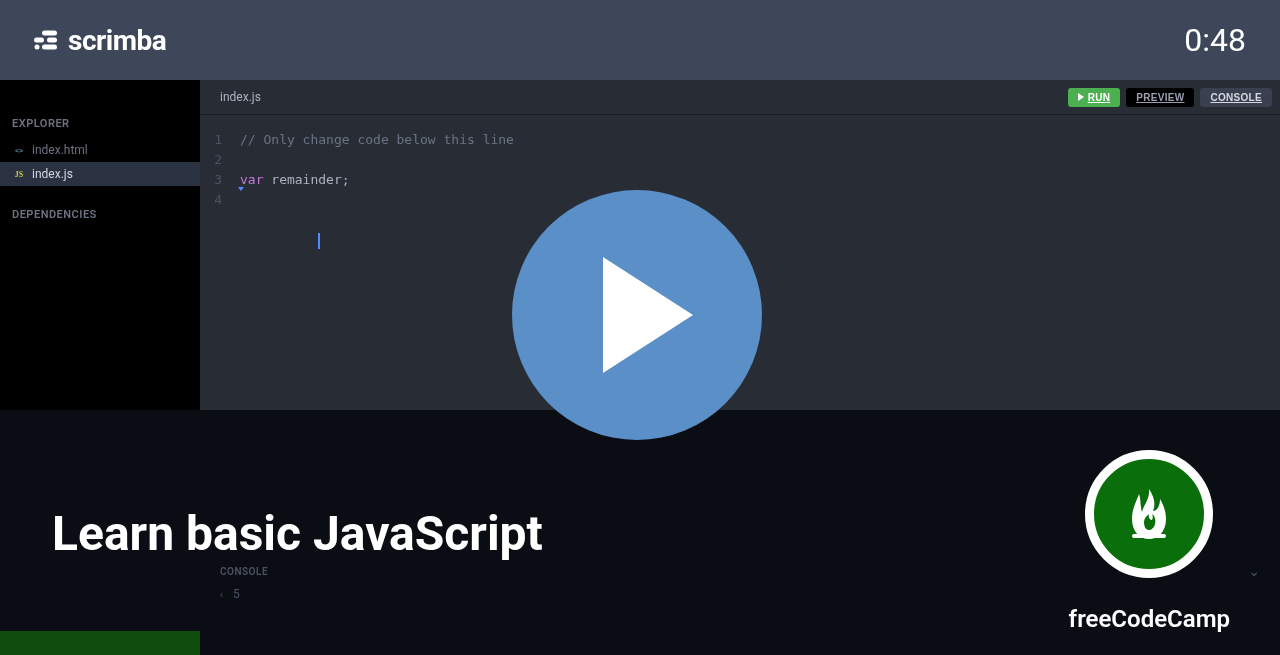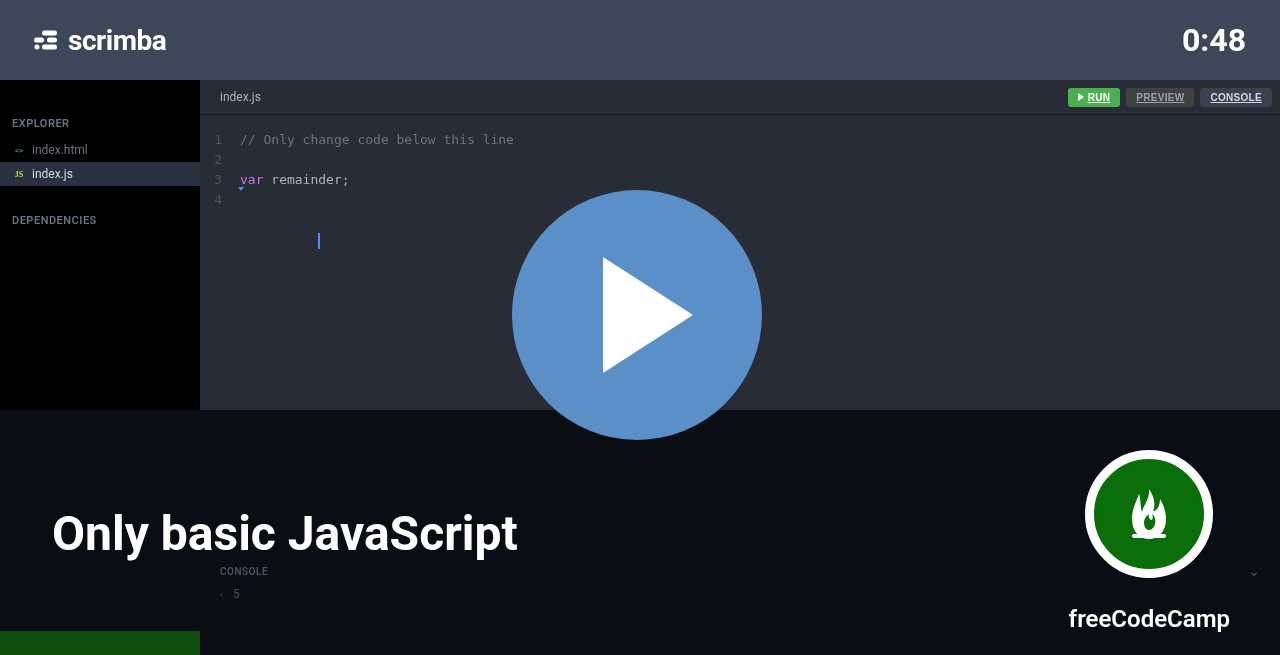--- a/index.html
+++ b/index.html
@@ -39,21 +39,21 @@
       height: 100%;
     }
     .logo-text {
       font-size: 28px;
       font-weight: 700;
       color: #fff;
       letter-spacing: -0.5px;
     }
     .timer {
       font-size: 32px;
-      font-weight: 700;
+      font-weight: 400;
       color: #fff;
     }
     .main {
       display: flex;
       height: 330px;
     }
     .sidebar {
       width: 200px;
       background: #000000;
       padding-top: 29px;
@@ -128,21 +128,21 @@
       align-items: center;
       gap: 4px;
       letter-spacing: 0.3px;
       text-decoration: underline;
     }
     .btn-run {
       background: #4caf50;
       color: #fff;
     }
     .btn-preview {
-      background: #404040;
+      background: #000000;
       color: #9aa0b0;
       text-align: right;
     }
     .btn-console {
       background: #3a4050;
       color: #d4d8e0;
     }
     .play-icon-small {
       width: 0;
       height: 0;
@@ -341,21 +341,21 @@
   <div class="sidebar">
     <div class="sidebar-section-title">EXPLORER</div>
     <div class="file-item">
       <span class="file-icon html">&lt;&gt;</span>
       <span>index.html</span>
     </div>
     <div class="file-item active">
       <span class="file-icon js">JS</span>
       <span>index.js</span>
     </div>
-    <div class="sidebar-section-title" style="margin-top:20px">DEPENDENCIES</div>
+    <div class="sidebar-section-title" style="margin-top:14px">DEPENDENCIES</div>
   </div>
 
   <div class="editor-area">
     <div class="editor-header">
       <div class="tab">index.js</div>
       <div class="editor-buttons">
         <button class="btn btn-run">
           <span class="play-icon-small"></span>
           <span>RUN</span>
         </button>
@@ -394,21 +394,21 @@
       <span class="console-chevron">⌄</span>
     </div>
     <div class="console-output">
       <span class="console-chevron-left">‹</span>
       <span>5</span>
     </div>
   </div>
   <div class="green-bar"></div>
 </div>
 
-<div class="overlay-title">Only basic JavaScript</div>
+<div class="overlay-title">Learn basic JavaScript</div>
 
 <div class="fcc-badge">
   <div class="fcc-circle">
     <div class="fcc-inner">
       <svg class="fcc-flame" viewBox="0 0 50 60">
         <path d="M15 10 C 12 18, 8 25, 8 35 C 8 48, 16 55, 25 55 C 34 55, 42 48, 42 35 C 42 28, 40 22, 36 15 C 36 22, 33 27, 29 27 C 32 20, 30 12, 25 5 C 26 15, 20 20, 18 28 C 16 22, 17 15, 15 10 Z M 20 38 C 20 35, 22 32, 25 30 C 24 34, 26 36, 28 36 C 29 34, 29 32, 28 30 C 31 32, 32 36, 31 40 C 30 44, 27 46, 25 46 C 22 46, 20 43, 20 38 Z" fill="#fff"></path>
         <rect x="8" y="50" width="34" height="4" rx="2" fill="#fff"></rect>
       </svg>
     </div>
   </div>

